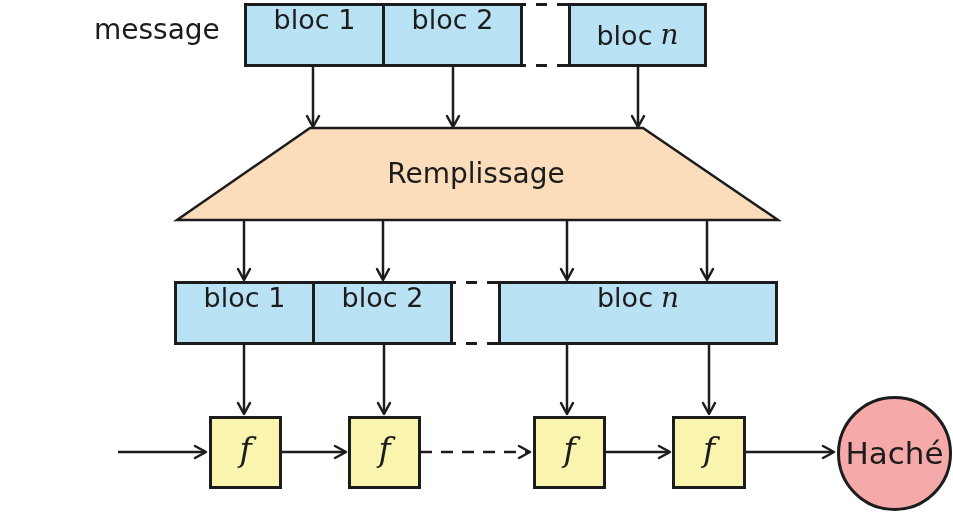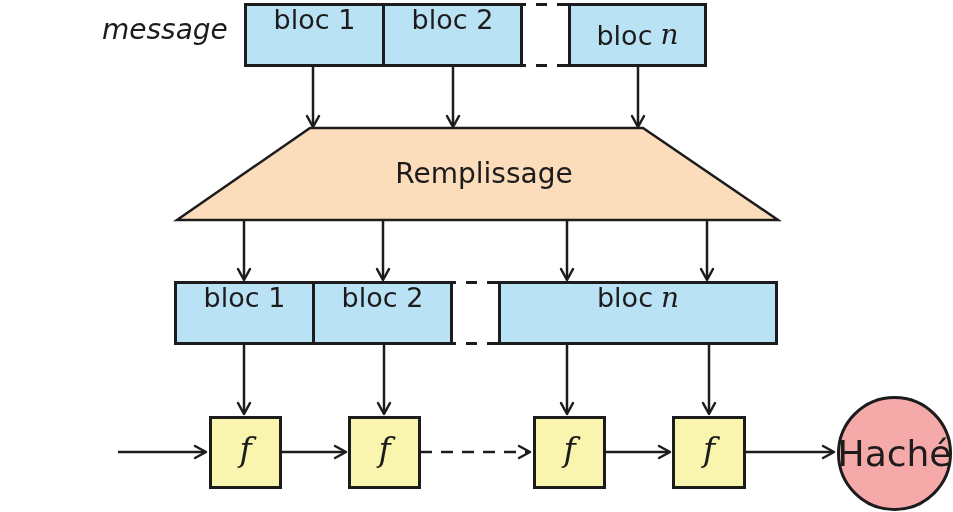--- a/index.html
+++ b/index.html
@@ -34,26 +34,26 @@
     display:flex;align-items:center;justify-content:center;
     border:3px solid var(--c-stroke,#1c1c1c);
     background:var(--c-f_fill,#faf5ae);
     font-family:"DejaVu Serif",serif;font-style:italic;font-size:33px;line-height:1;
     padding-bottom:6px;
   }
   .circle{
     display:flex;align-items:center;justify-content:center;
     border:3px solid var(--c-stroke,#1c1c1c);border-radius:50%;
     background:var(--c-node_fill,#f5a9a9);
-    font-size:36px;line-height:1;white-space:nowrap;
+    font-size:31px;line-height:1;white-space:nowrap;
   }
   .math{font-family:"DejaVu Serif",serif;font-style:italic;}
   .var{margin-left:8px;font-size:28px;}
   .floating-label{font-size:28px;line-height:1;white-space:nowrap;}
-  .italic-sans{font-style:italic;margin-left:8px;}
+  .italic-sans{}
   .trap-label{width:400px;text-align:center;font-size:28px;line-height:34px;}
 </style>
 </head>
 <body>
 
 <div id="canvas">
 
   <svg id="arrows" width="953" height="512" viewBox="0 0 953 512">
     <defs>
       <marker id="ah" markerUnits="userSpaceOnUse" markerWidth="16" markerHeight="16" viewBox="0 0 16 16" refX="11" refY="8" orient="auto">
@@ -99,21 +99,21 @@
     <div class="cell">
       <span>bloc 2</span>
     </div>
   </div>
 
   <div class="abs box" style="left:568px;top:3px;width:139px;height:64px;">
     <span>bloc</span>
     <span class="math var">n</span>
   </div>
 
-  <div class="abs trap-label" style="left:284px;top:157px;">Remplissage</div>
+  <div class="abs trap-label" style="left:276px;top:157px;">Remplissage</div>
 
   <div class="abs row-group" style="left:174px;top:281px;width:279px;height:64px;">
     <div class="cell">
       <span>bloc 1</span>
     </div>
     <div class="cell">
       <span>bloc 2</span>
     </div>
   </div>
 

